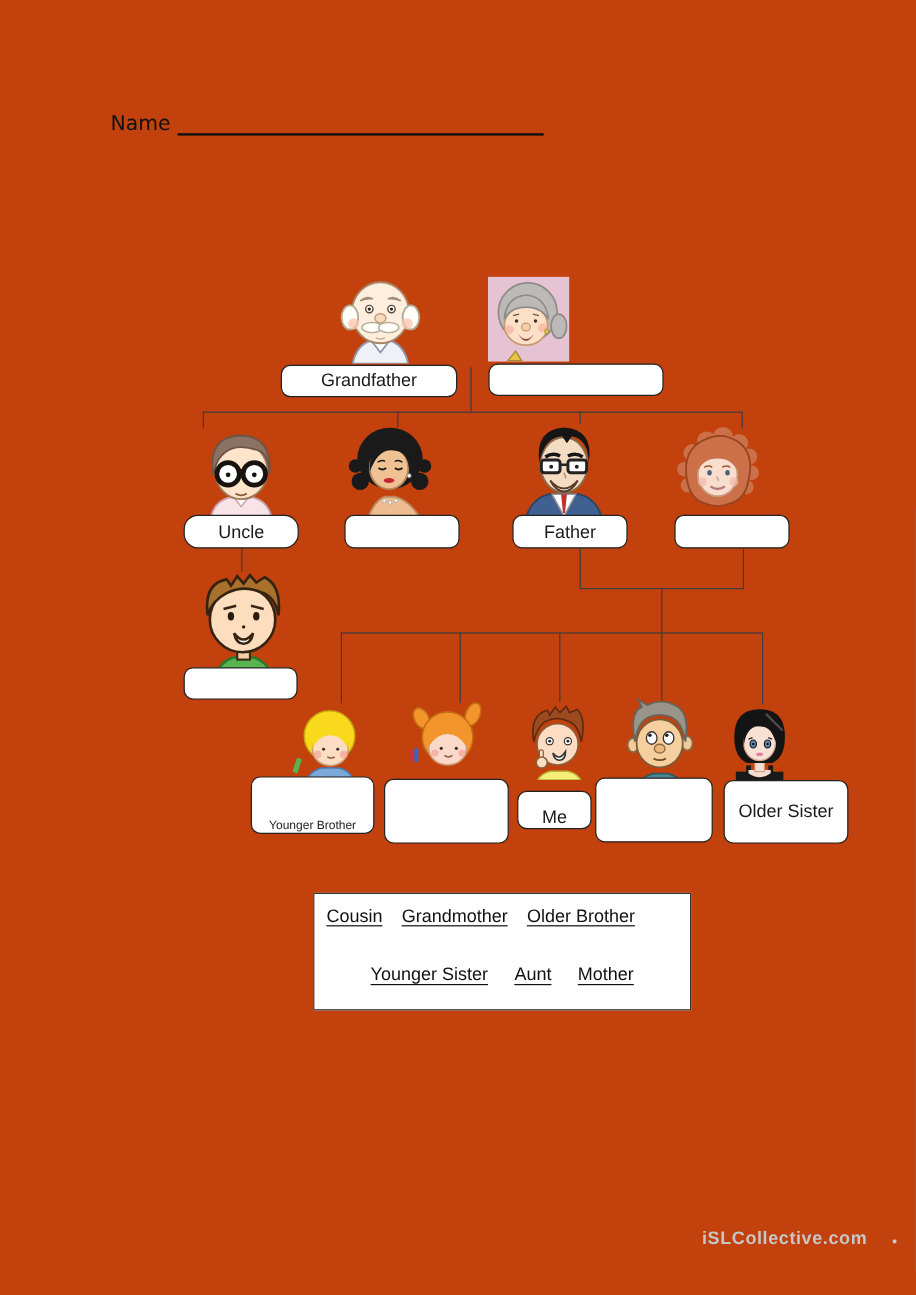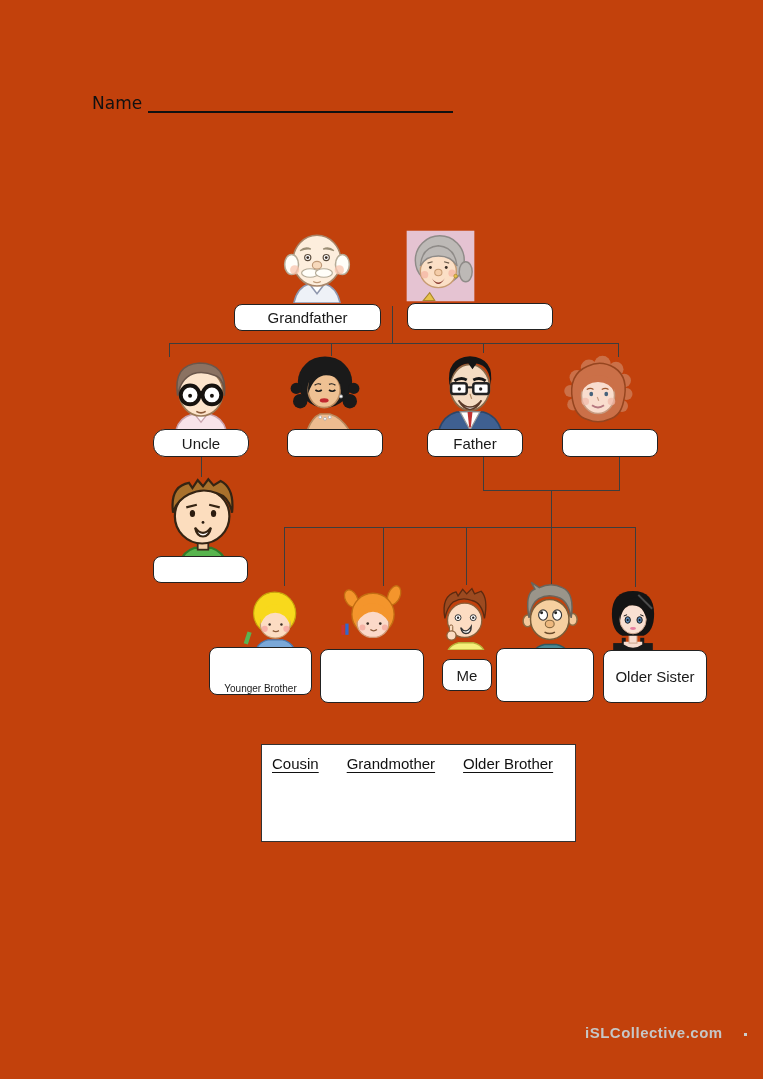--- a/index.html
+++ b/index.html
@@ -19,21 +19,21 @@
   .avatar { position:absolute; z-index:2; }
   .avatar svg { width:100%; height:100%; display:block; }
 
   .tbox { position:absolute; z-index:3; background:#fff; border:1.5px solid #222; border-radius:8px;
           display:flex; align-items:center; justify-content:center;
           font-size:15px; color:#1a1a1a; }
   .tbox.small-label { font-size:10px;align-items:flex-end; }
 
   .word-bank { position:absolute; left:261px; top:744px; width:315px; height:98px; border:1.5px solid #333; background:#fff; padding-top:10px; }
   .wb-row { display:flex; font-size:15px; color:#111; }
-  .wb-row-1 { padding-left:10px; gap:28px; margin-bottom:32px;text-align:center; }
+  .wb-row-1 { padding-left:10px; gap:16px; margin-bottom:32px;text-align:center; }
   .wb-row-2 { justify-content:center; gap:22px; }
   .wb-word { text-decoration:underline; text-underline-offset:3px; }
 
   .watermark { position:absolute; left:585px; top:1024px; font-size:15px; font-weight:bold; letter-spacing:0.5px; }
   .wm-dot { position:absolute; left:744px; top:1033px; width:3px; height:3px; background:#ccc; }
 </style>
 </head>
 <body>
 
 <div class="page">
@@ -296,32 +296,37 @@
     <span>Father</span>
   </div>
   <div class="tbox" style="left:562px; top:429px; width:96px; height:28px;"></div>
 
   <div class="tbox" style="left:153px; top:556px; width:95px; height:27px;"></div>
 
   <div class="tbox small-label" style="left:209px; top:647px; width:103px; height:48px;">
     <span>Younger Brother</span>
   </div>
   <div class="tbox" style="left:320px; top:649px; width:104px; height:54px;"></div>
-  <div class="tbox" style="left:442px; top:659px; width:50px; height:32px;">
+  <div class="tbox" style="left:431px; top:659px; width:62px; height:32px;align-items:flex-end;">
     <span>Me</span>
   </div>
   <div class="tbox" style="left:496px; top:648px; width:98px; height:54px;"></div>
   <div class="tbox" style="left:603px; top:650px; width:104px; height:53px;">
     <span>Older Sister</span>
   </div>
 
   <div class="word-bank">
     <div class="wb-row wb-row-1">
       <span class="wb-word">Cousin</span>
       <span class="wb-word">Grandmother</span>
       <span class="wb-word">Older Brother</span>
     </div>
+    <div class="wb-row wb-row-2">
+      <span class="wb-word">Younger Sister</span>
+      <span class="wb-word">Aunt</span>
+      <span class="wb-word">Mother</span>
+    </div>
   </div>
 
   <div class="watermark" style="color: rgb(198, 198, 198); text-align: right;">iSLCollective.com</div>
   <div class="wm-dot"></div>
 
 </div>
 
 </body></html>

